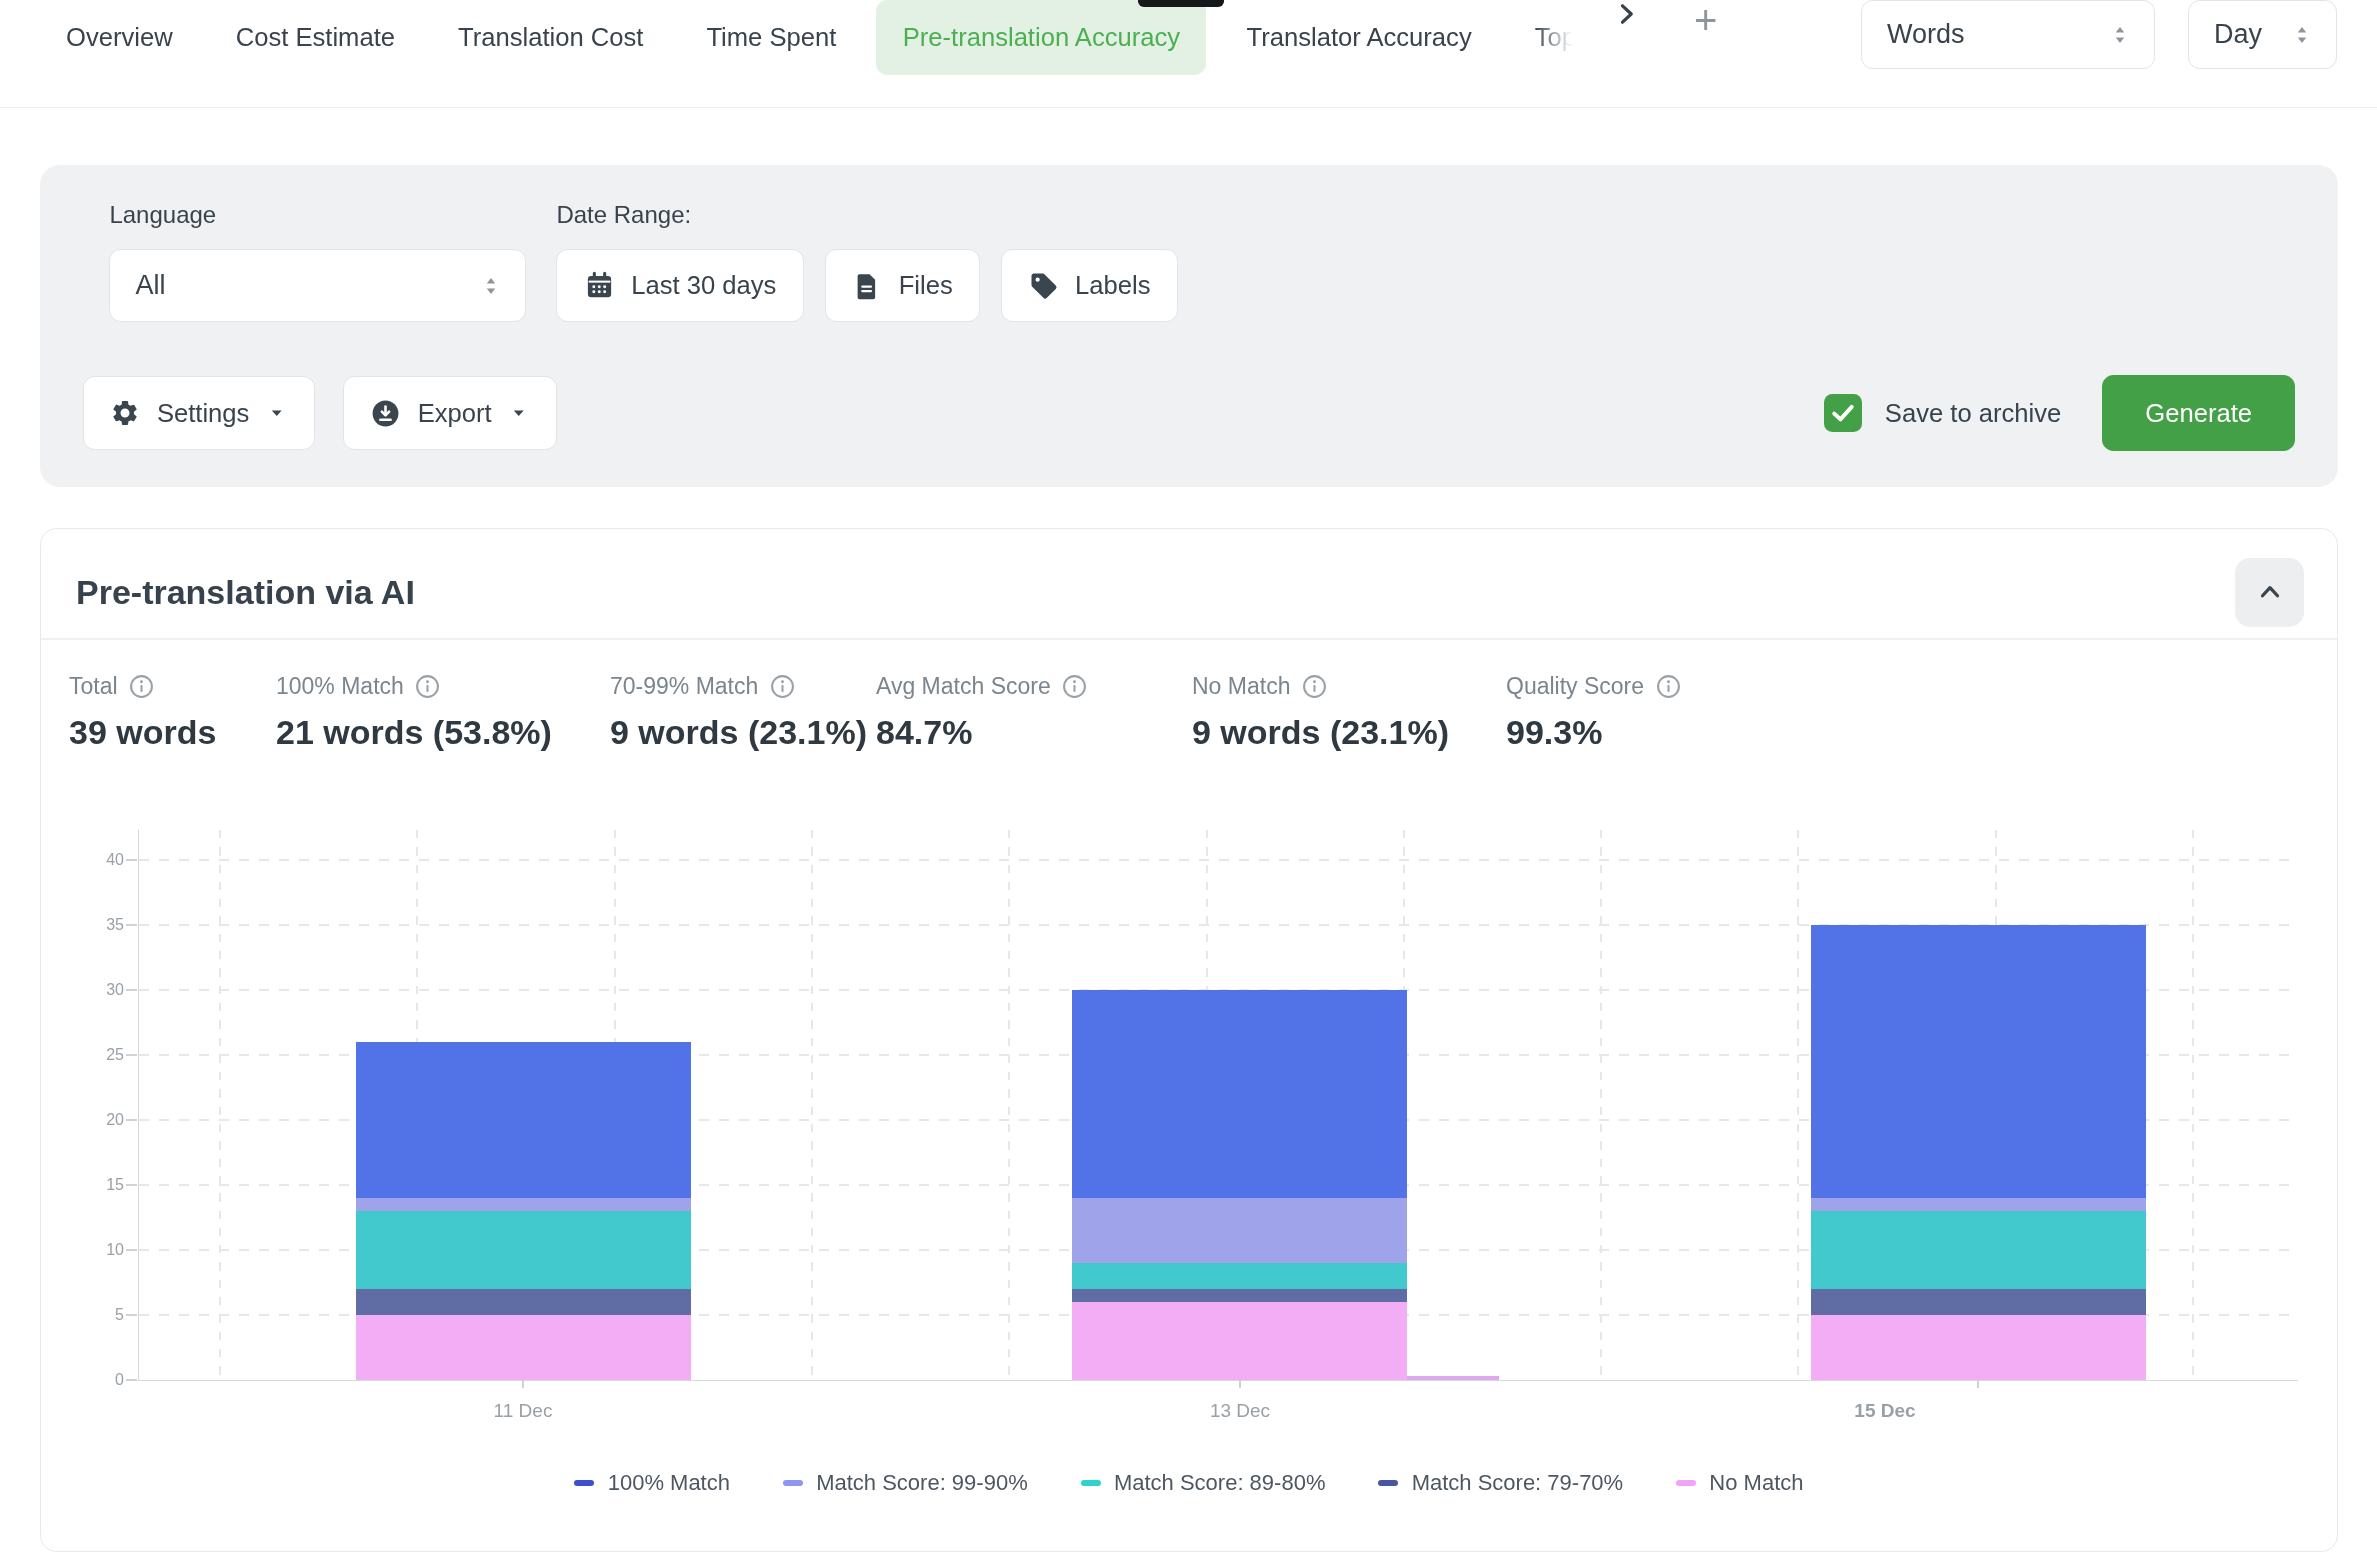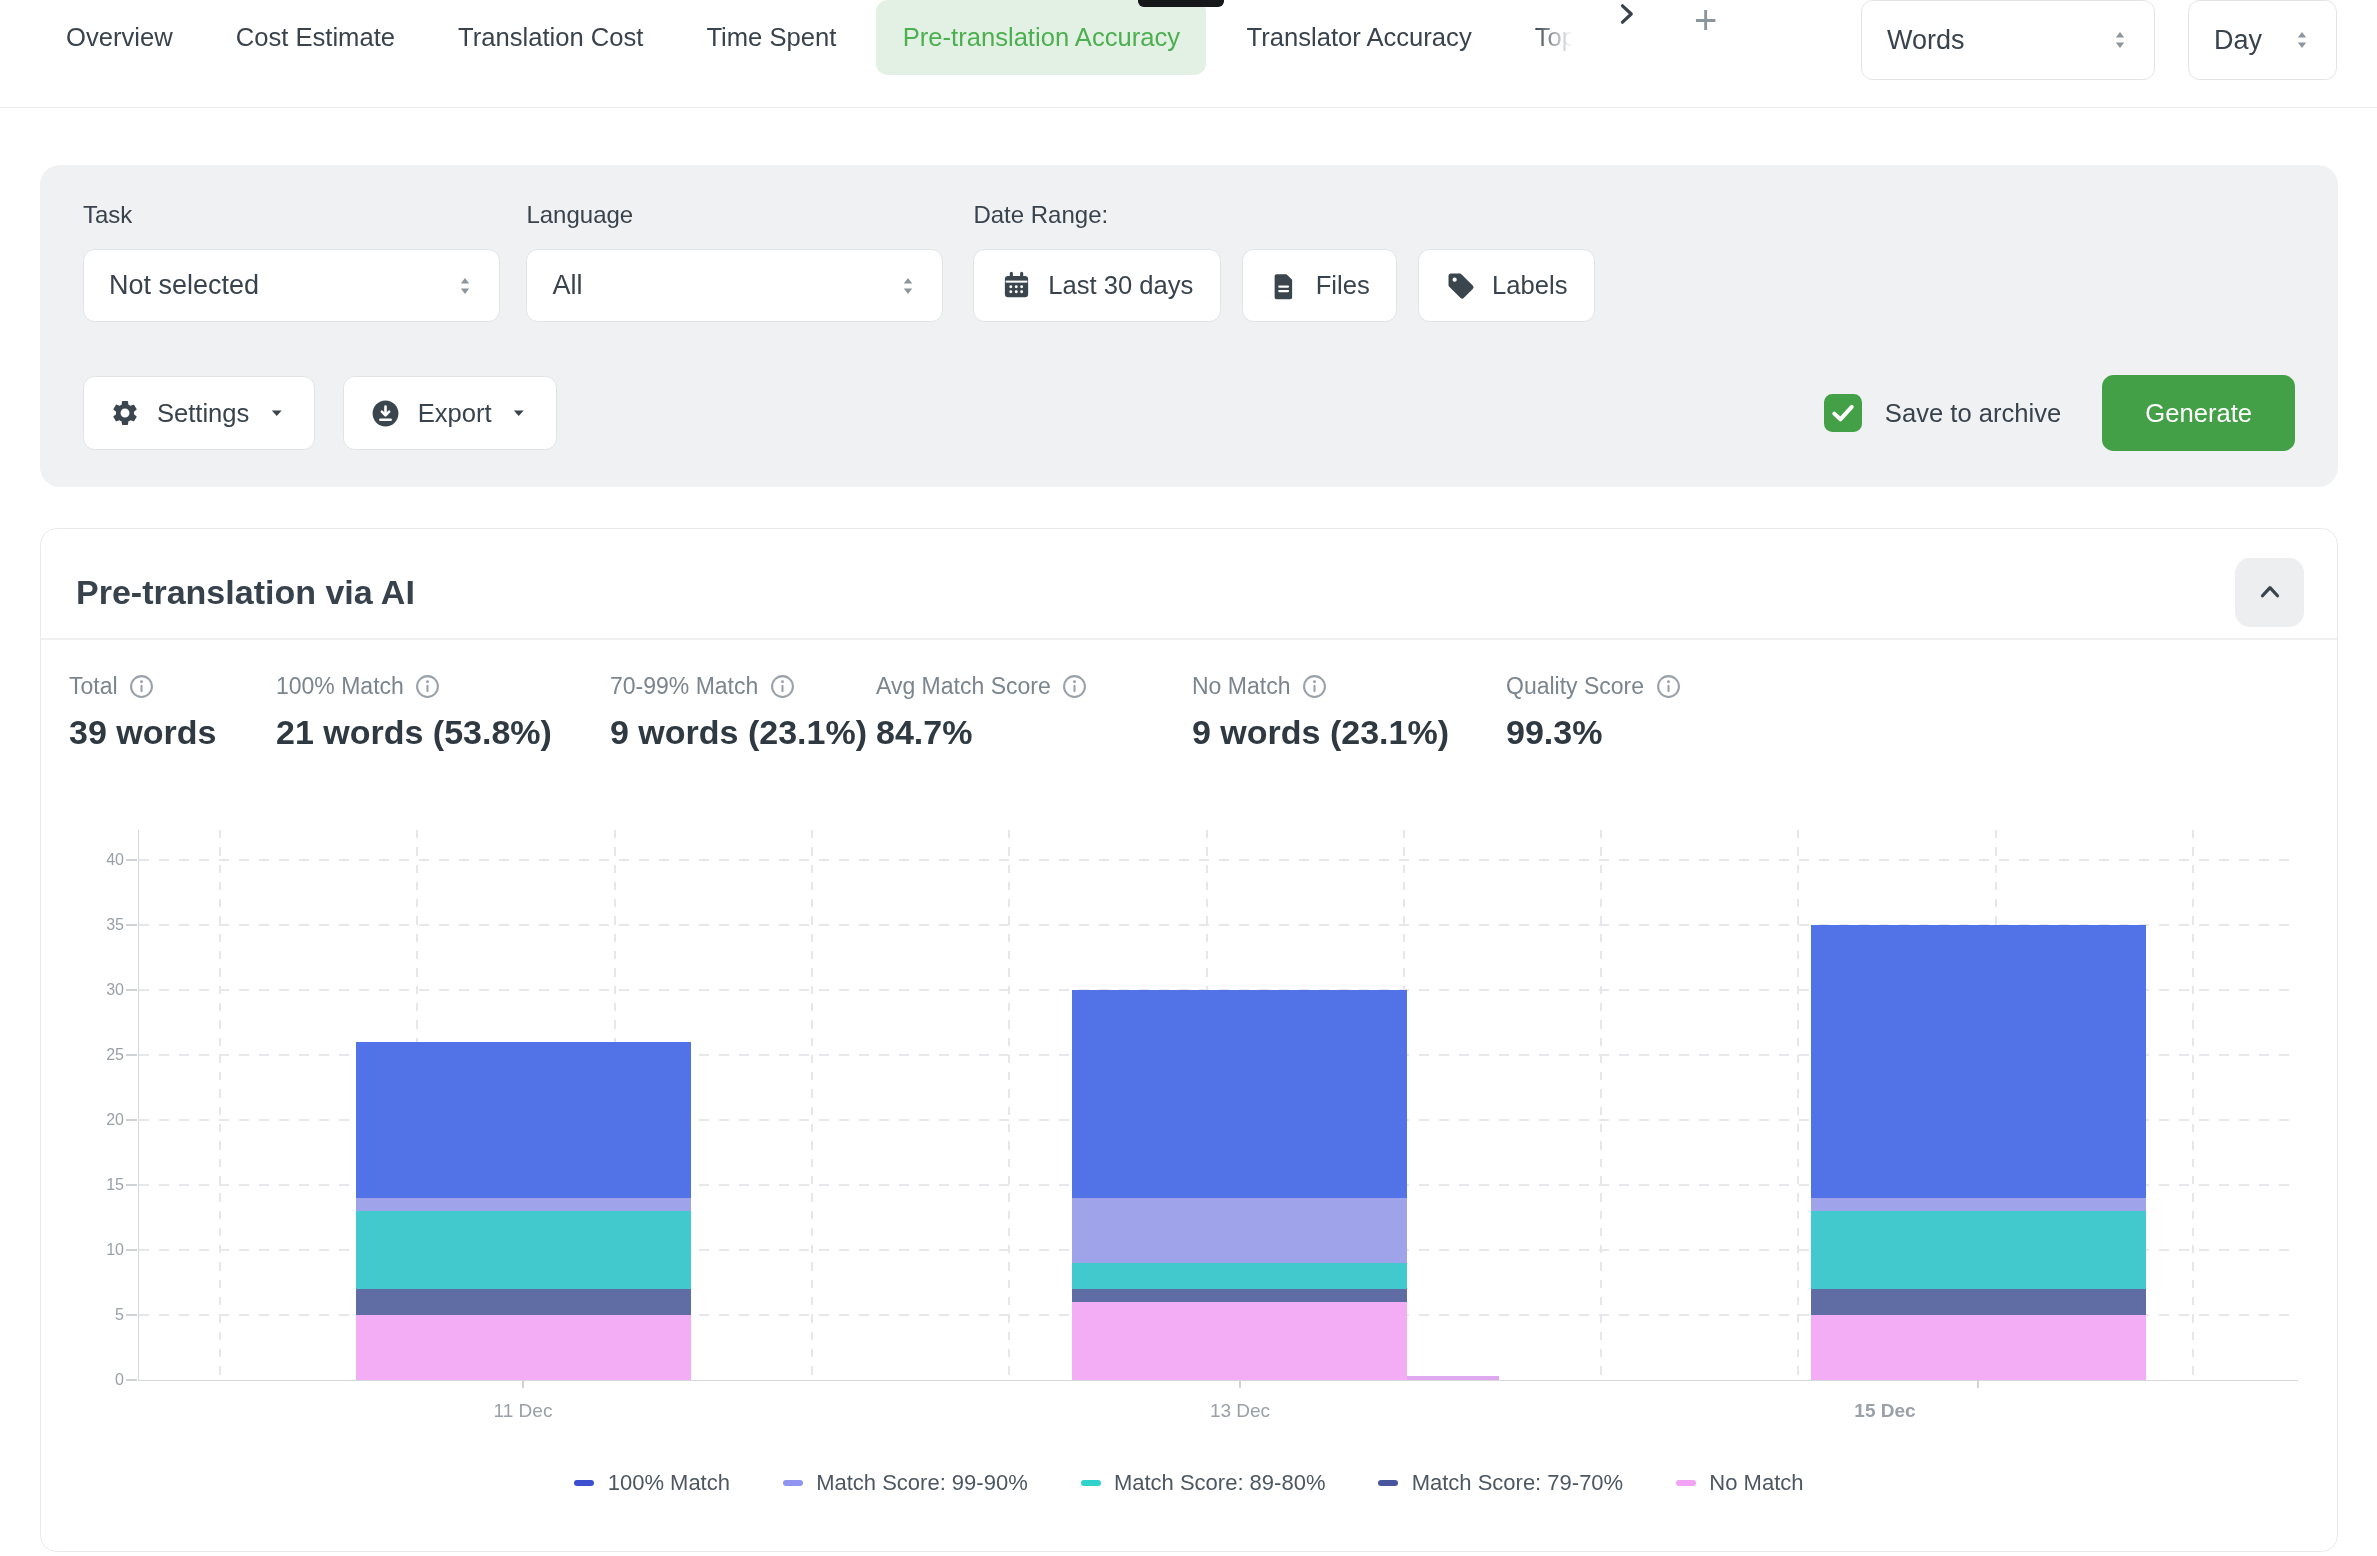--- a/index.html
+++ b/index.html
@@ -11,21 +11,21 @@
   .notch{position:absolute;top:0;left:1138px;width:86px;height:7.4px;background:#17181a;border-radius:0 0 5.8px 5.8px;z-index:50;}
   
   header{height:108px;display:flex;align-items:flex-start;padding:0 40px 0 66px;border-bottom:1.7px solid #ebedef;box-sizing:border-box;}
   .tabs{display:flex;align-items:center;gap:63px;}
   .tab{font-size:25.6px;color:#39434d;white-space:nowrap;cursor:pointer;}
   .tab.active{background:#e2f1e3;color:#4caf50;padding:23px 26.4px;margin:0 -23px;border-radius:11.6px;}
   .tab.faded{background:linear-gradient(90deg,#39434d 0%,rgba(57,67,77,0) 92%);-webkit-background-clip:text;background-clip:text;color:transparent;}
   .nav-chevron{margin-left:36px;display:flex;align-items:center;cursor:pointer;background:none;border:none;padding:0;}
   .nav-add{margin-left:54px;font-size:40px;font-weight:300;color:#8d959c;background:none;border:none;cursor:pointer;line-height:1;padding:0;}
   .nav-right{margin-left:auto;display:flex;align-items:center;gap:33px;}
-  .select{display:flex;align-items:center;justify-content:space-between;background:#fff;border:1.7px solid #e1e4e7;border-radius:11.6px;height:80px;box-sizing:border-box;padding:0 20px 0 25px;font-size:27px;color:#39434d;cursor:pointer;}
+  .select{display:flex;align-items:center;justify-content:space-between;background:#fff;border:1.7px solid #e1e4e7;border-radius:11.6px;height:69px;box-sizing:border-box;padding:0 20px 0 25px;font-size:27px;color:#39434d;cursor:pointer;}
   .select-words{width:294px;}
   .select-day{width:149px;}
   
   .filter-card{position:absolute;left:40px;top:165px;width:2298px;height:322px;background:#eff1f2;border-radius:20px;box-sizing:border-box;padding:36px 43px;}
   .f-row1{display:flex;align-items:flex-end;}
   .f-group{display:flex;flex-direction:column;}
   .f-label{font-size:24px;color:#39434d;margin-bottom:20px;}
   .f-select{width:417px;height:73px;border-radius:11.6px;}
   .f-gap{width:26.4px;}
   .dr-gap{width:30px;}
@@ -113,32 +113,20 @@
     <path d="M12 5.2L15.6 9.8H8.4z" fill="#8e969d"></path>
     <path d="M12 18.8L8.4 14.2h7.2z" fill="#8e969d"></path>
   </svg>
 </span>
     </div>
   </div>
 </header>
 
 <section class="filter-card">
   <div class="f-row1">
-    <div class="f-group">
-      <div class="f-label">Task</div>
-      <div class="select f-select">
-        <span>Not selected</span>
-        <span class="unfold-slot">
-  <svg viewBox="0 0 24 24" width="28" height="28">
-    <path d="M12 5.2L15.6 9.8H8.4z" fill="#8e969d"></path>
-    <path d="M12 18.8L8.4 14.2h7.2z" fill="#8e969d"></path>
-  </svg>
-</span>
-      </div>
-    </div>
     <div class="f-gap"></div>
     <div class="f-group">
       <div class="f-label">Language</div>
       <div class="select f-select">
         <span>All</span>
         <span class="unfold-slot">
   <svg viewBox="0 0 24 24" width="28" height="28">
     <path d="M12 5.2L15.6 9.8H8.4z" fill="#8e969d"></path>
     <path d="M12 18.8L8.4 14.2h7.2z" fill="#8e969d"></path>
   </svg>

